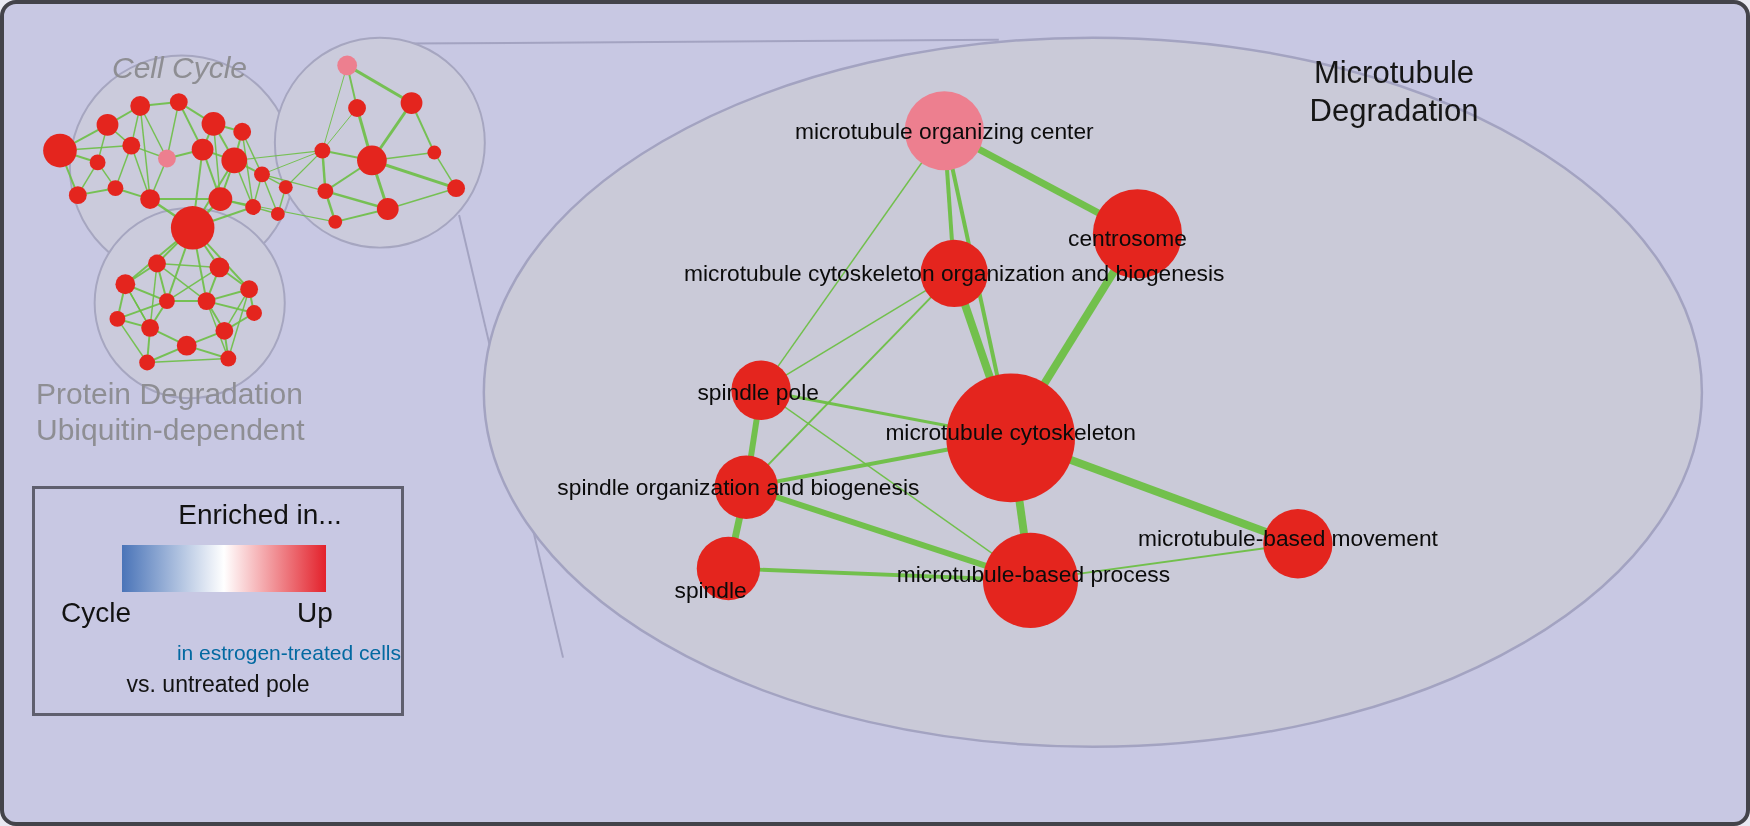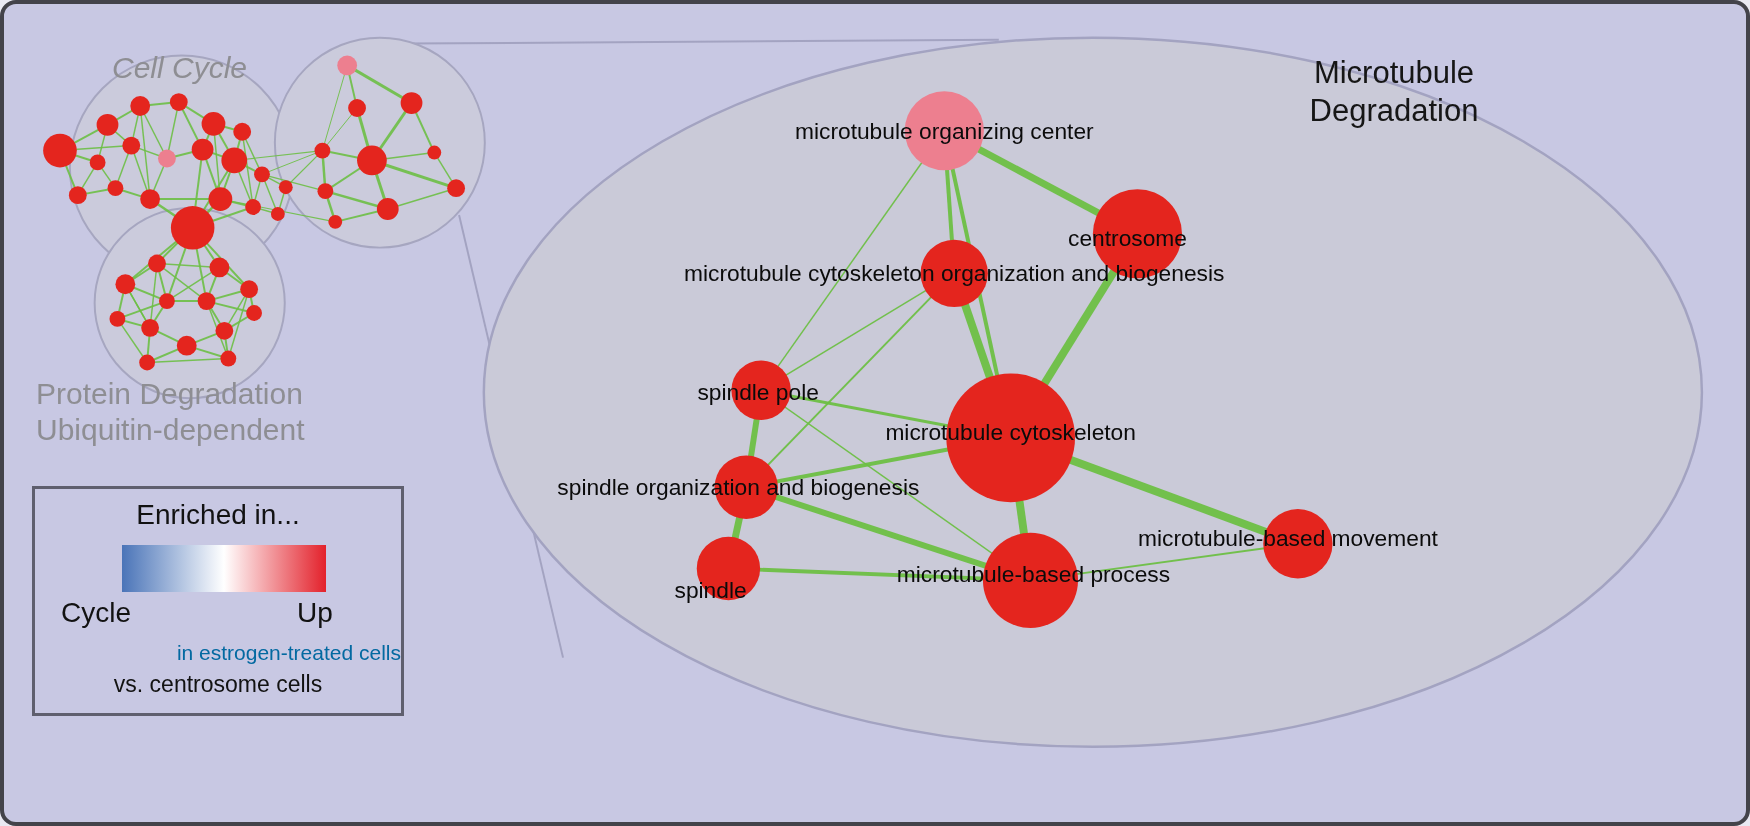--- a/index.html
+++ b/index.html
@@ -15,21 +15,21 @@
   }
   #net-svg{position:absolute;left:0;top:0;width:100%;height:100%;}
   #net-svg text{font-family:"Liberation Sans", sans-serif;font-size:23px;fill:#0b0b0b;}
   .overlay{position:absolute;}
   .gray-label{color:#8e8e93;font-size:30px;line-height:36px;}
   .black-title{color:#161616;font-size:31px;line-height:38px;text-align:center;}
   #legend-box{
     position:absolute;left:28px;top:482px;width:372px;height:230px;
     box-sizing:border-box;border:3px solid #5f5f6e;background:transparent;
   }
-  #legend-title{position:absolute;left:0;top:10px;width:100%;text-align:center;font-size:28px;color:#121212;}
+  #legend-title{position:absolute;left:0;top:10px;width:100%;text-align:center;font-size:28px;color:#121212;padding-left:42px;}
   #legend-gradient{position:absolute;left:87px;top:56px;width:204px;height:47px;}
   #legend-down{position:absolute;left:26px;top:108px;font-size:28px;color:#121212;}
   #legend-up{position:absolute;left:262px;top:108px;font-size:28px;color:#121212;text-align:center;}
   #legend-cap1{position:absolute;left:0;top:152px;width:100%;text-align:right;font-size:21px;color:#0369a1;}
   #legend-cap2{position:absolute;left:0;top:182px;width:100%;text-align:center;font-size:23px;color:#121212;}
 </style>
 </head>
 <body>
 
 <div id="figure">
@@ -255,16 +255,16 @@
     <div>Microtubule</div>
     <div>Degradation</div>
   </div>
 
   <div id="legend-box">
     <div id="legend-title">Enriched in...</div>
     <div id="legend-gradient" style="background: linear-gradient(to right, rgb(74, 116, 184), rgb(255, 255, 255) 50%, rgb(227, 33, 43));"></div>
     <div id="legend-down">Cycle</div>
     <div id="legend-up">Up</div>
     <div id="legend-cap1">in estrogen-treated cells</div>
-    <div id="legend-cap2">vs. centrosome cells</div>
+    <div id="legend-cap2">vs. untreated pole</div>
   </div>
 
 </div>
 
 </body></html>

